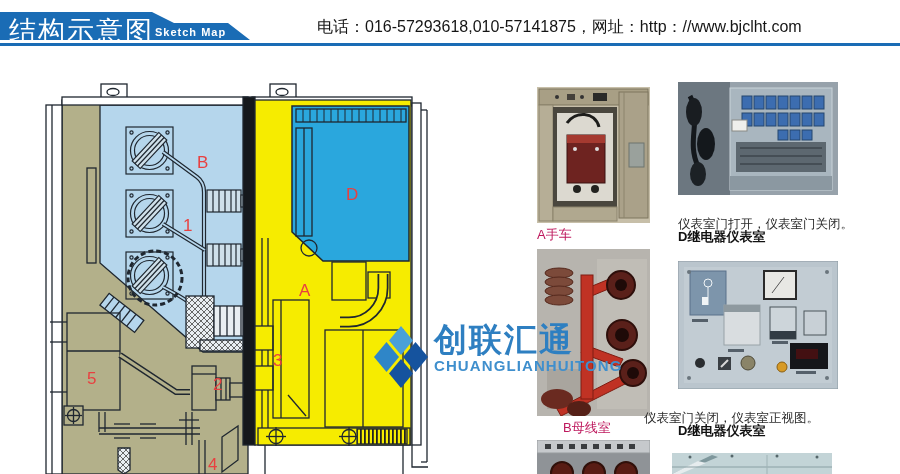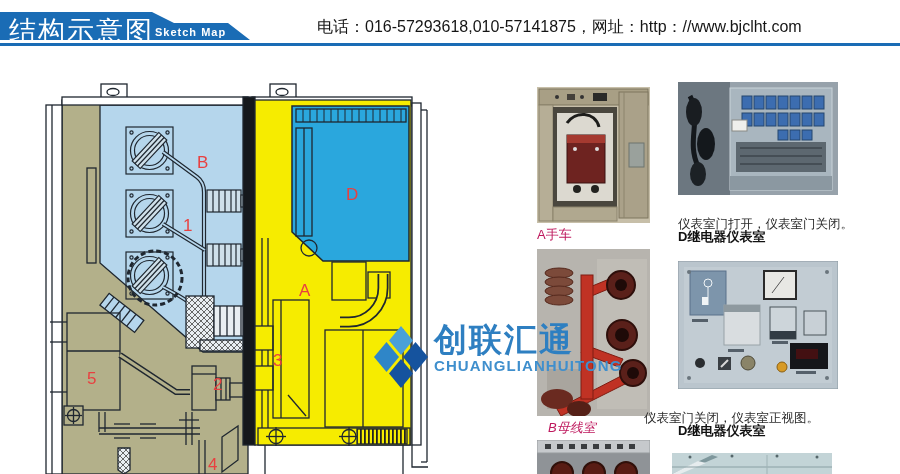--- a/index.html
+++ b/index.html
@@ -314,21 +314,21 @@
       <circle cx="84" cy="36" r="6" fill="#1e0a08"></circle>
       <circle cx="85" cy="86" r="15" fill="#5a201a" stroke="#2e0f0b" stroke-width="2"></circle>
       <circle cx="85" cy="86" r="7" fill="#1e0a08"></circle>
       <circle cx="96" cy="124" r="13" fill="#5a201a" stroke="#2e0f0b" stroke-width="2"></circle>
       <circle cx="96" cy="124" r="6" fill="#1e0a08"></circle>
     </g>
     <ellipse cx="20" cy="150" rx="16" ry="10" fill="#6a2a20"></ellipse>
     <ellipse cx="42" cy="160" rx="12" ry="8" fill="#552017"></ellipse>
   </svg>
 </div>
-<div class="abs cap" style="left:548px;top:419px;font-style:italic;">B母线室</div>
+<div class="abs cap" style="left:563px;top:419px;">B母线室</div>
 
 <div class="abs photo" style="left:678px;top:261px;width:160px;height:128px;">
   <svg width="160" height="128">
     <rect width="160" height="128" fill="#bac5cd" stroke="#8b98a1"></rect>
     <rect x="6" y="6" width="148" height="116" fill="#c2ccd3"></rect>
     <rect x="12" y="10" width="36" height="44" fill="#7d95ab" stroke="#5a708a"></rect>
     <circle cx="30" cy="22" r="4" fill="none" stroke="#f0f4f6"></circle>
     <line x1="30" y1="26" x2="30" y2="44" stroke="#f0f4f6"></line>
     <rect x="24" y="36" width="6" height="8" fill="#f0f4f6"></rect>
     <rect x="86" y="10" width="32" height="28" fill="#e8e8e4" stroke="#2a2a2a" stroke-width="2"></rect>

